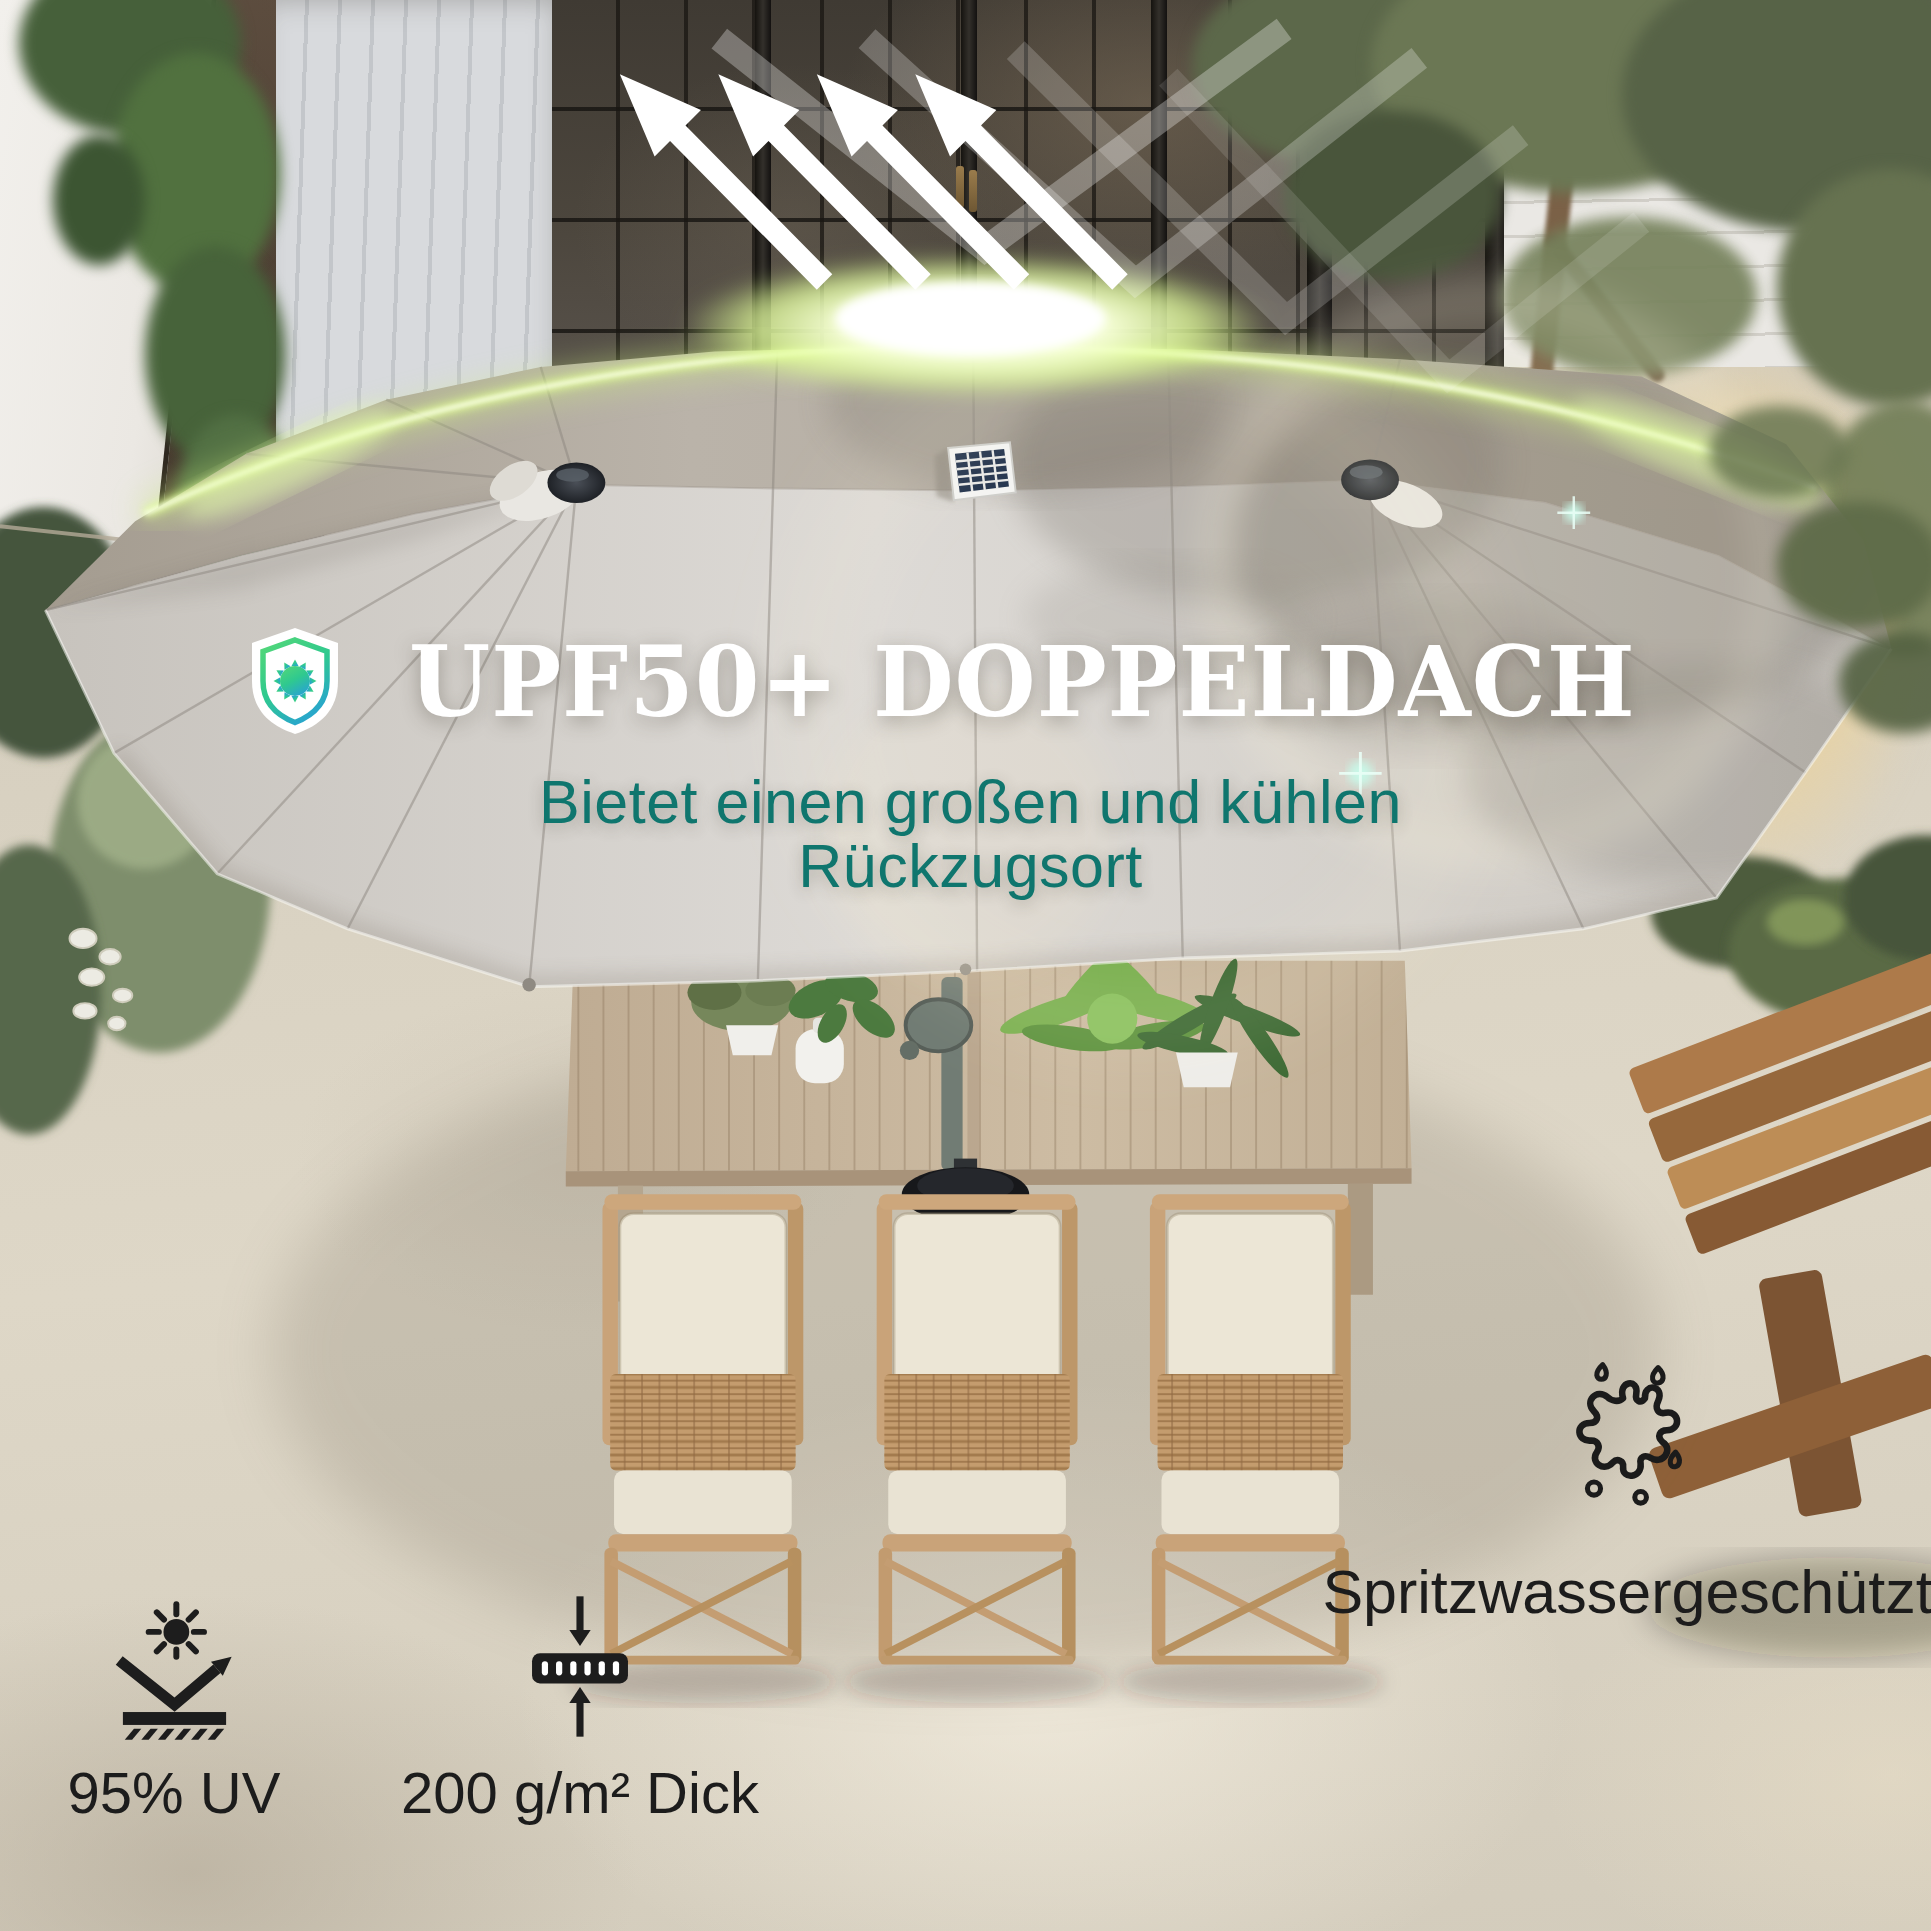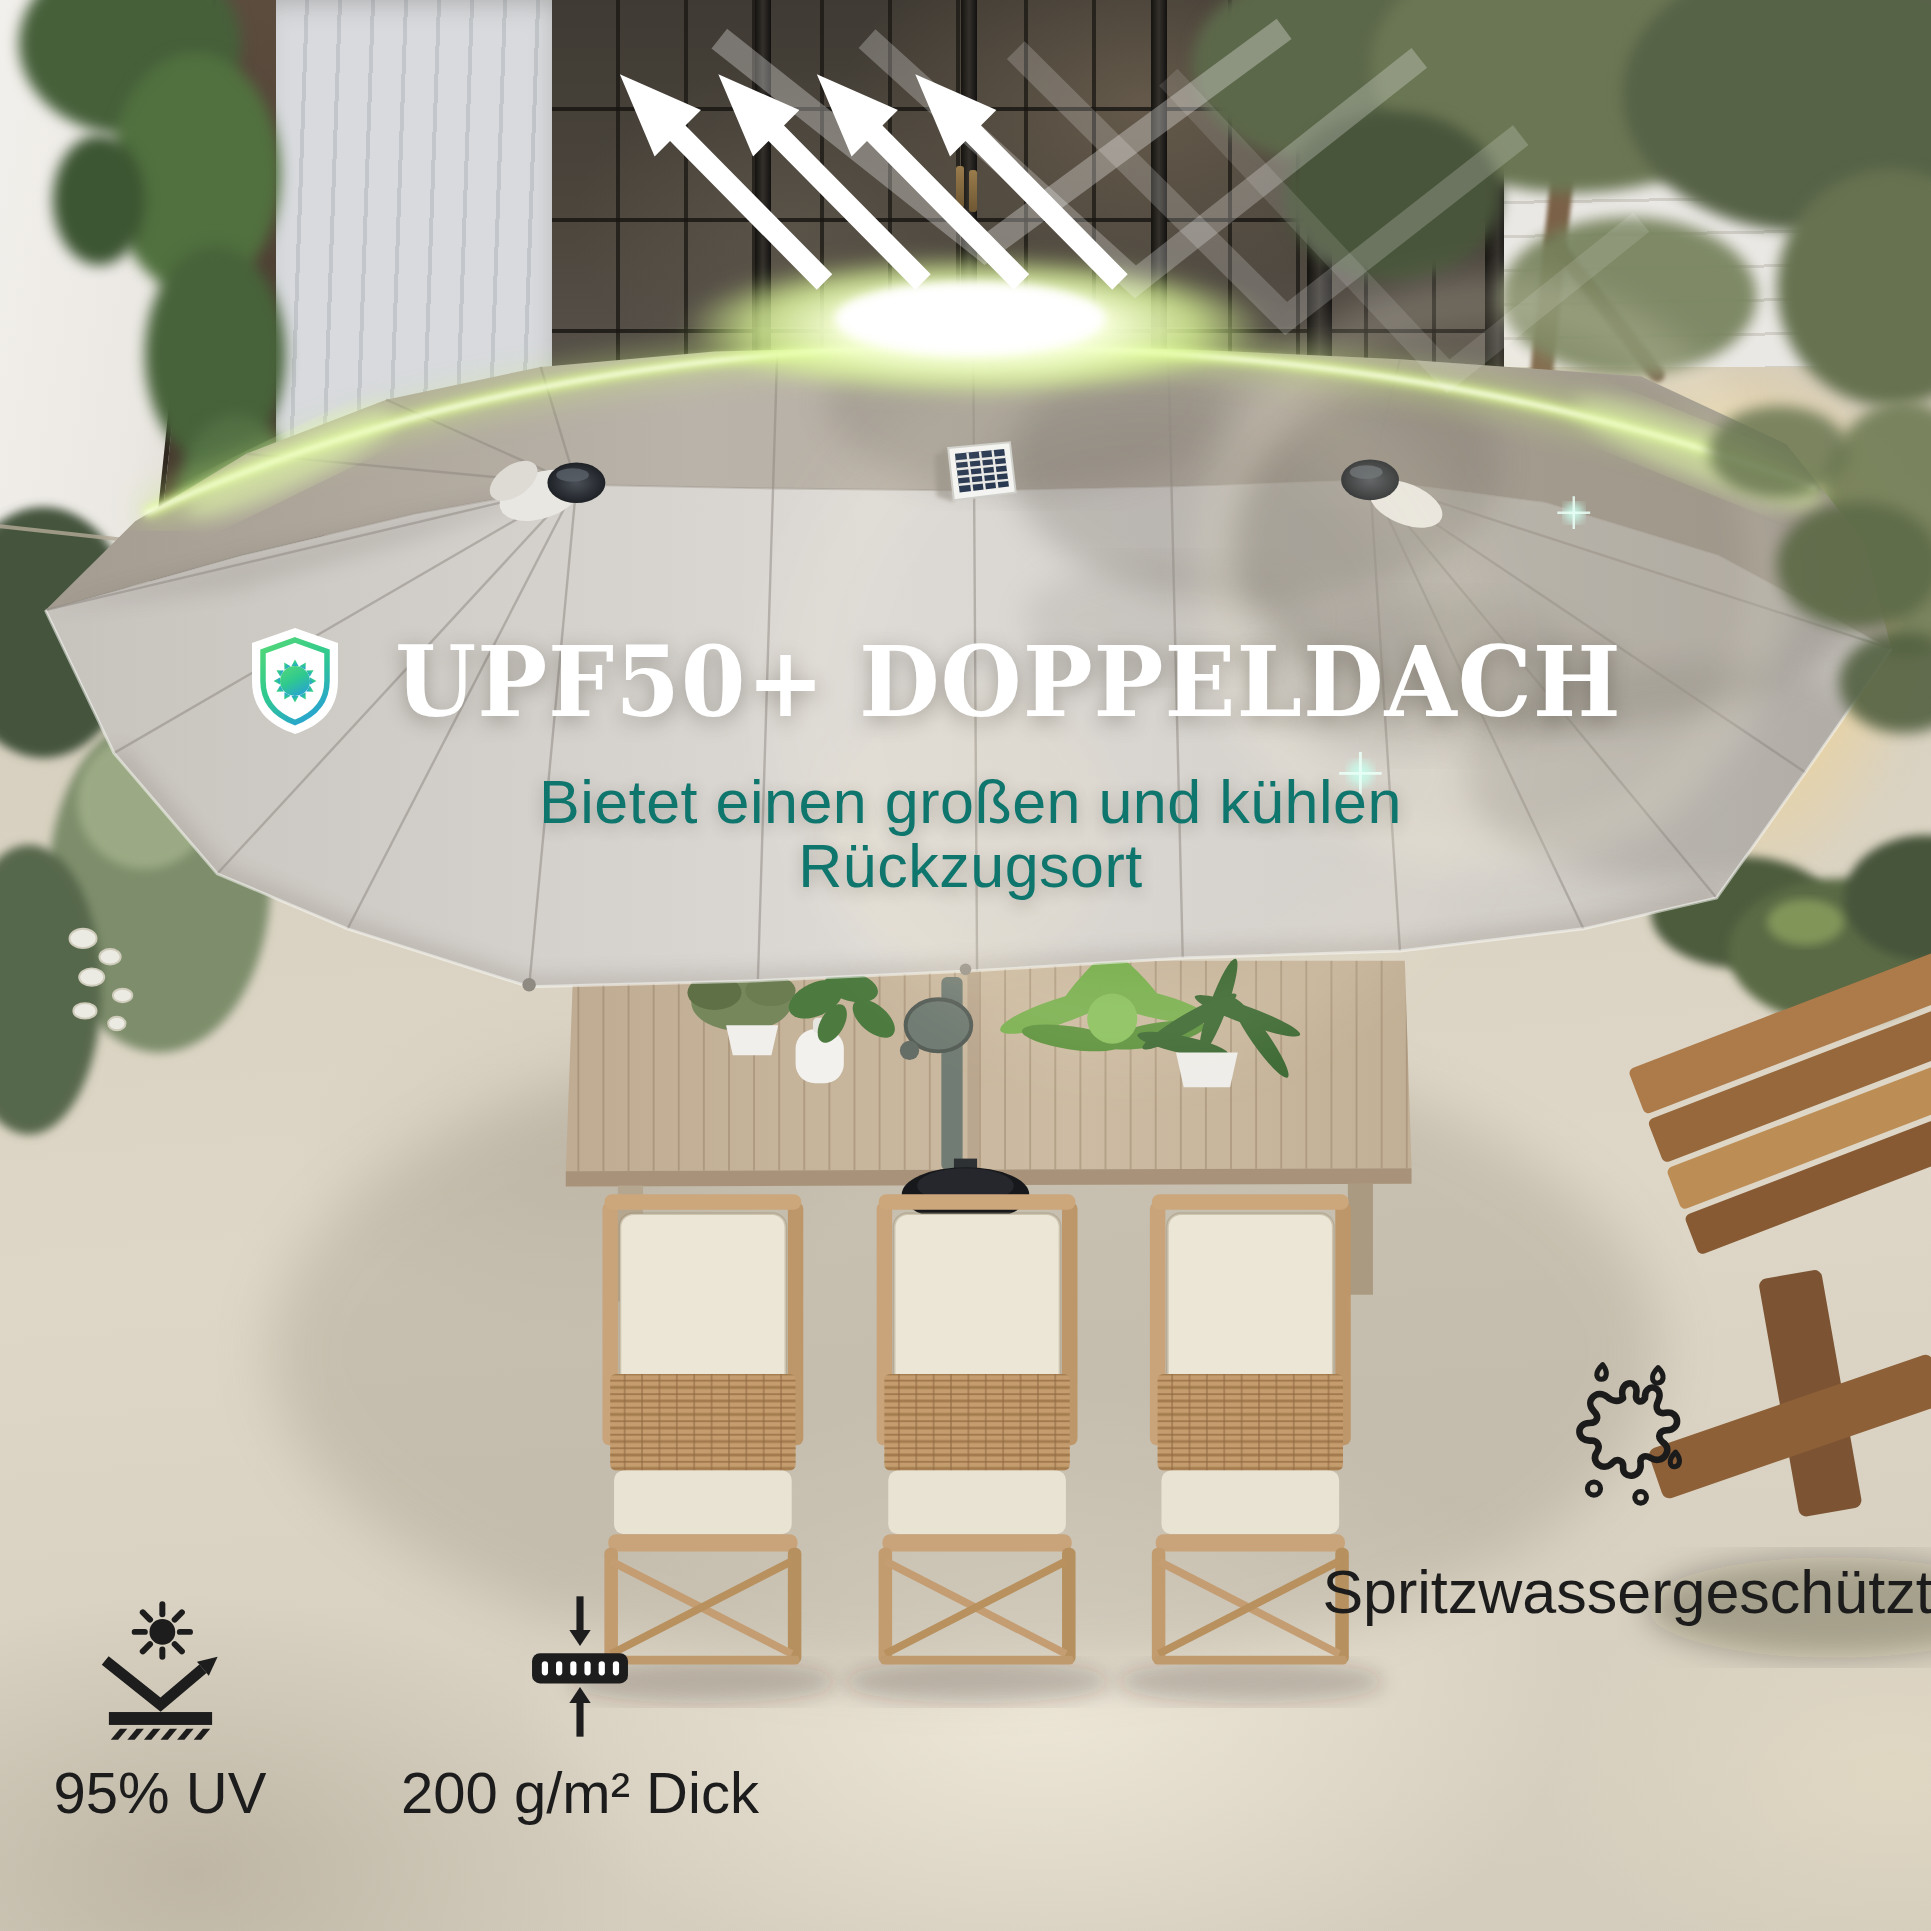--- a/index.html
+++ b/index.html
@@ -36,21 +36,21 @@
       linear-gradient(180deg,#3f3a33,#4c463d 60%,#57514a);}
   .mullion{top:0;width:16.4px;height:371px;background:linear-gradient(90deg,#15130f,#33302b,#131110);}
   .handle{width:7.7px;height:42px;background:linear-gradient(180deg,#9a7c4c,#6e5733);border-radius:2.9px;}
   .siding-right{left:1504px;top:0;width:427px;height:367px;
     background:repeating-linear-gradient(179deg,#eae8e4 0 31px,#d2cfc9 31px 34px);}
   .win-corner{left:1831px;top:0;width:100px;height:145px;background:#3c3b37;opacity:.8;}
   .blob{position:absolute;border-radius:50%;filter:blur(6.8px);}
   .stick{position:absolute;border-radius:7.7px;filter:blur(1.9px);}
   .dap{position:absolute;border-radius:50%;filter:blur(8.7px);background:#b3a17c;opacity:.5;}
   
-  .hero{left:245px;top:626px;display:flex;align-items:flex-start;gap:50px;}
+  .hero{left:245px;top:626px;display:flex;align-items:flex-start;gap:64px;}
   .hero-title{margin:0;color:#fff;font-family:"DejaVu Serif",serif;font-weight:700;
     font-size:98px;line-height:1.14;white-space:nowrap;letter-spacing:1px;
     transform:scaleX(.95);transform-origin:left center;
     text-shadow:0 4.8px 21px rgba(60,55,42,.35);}
   .hero-sub{left:372px;top:770px;width:1197px;text-align:center;color:#0f766e;
     font-size:61px;font-weight:400;letter-spacing:0.5px;line-height:1.05;
     text-shadow:0 3.9px 15.4px rgba(60,55,42,.3);}
   .feature{top:1591px;display:flex;flex-direction:column;align-items:center;}
   .f-icon{height:151px;display:flex;align-items:flex-end;justify-content:center;}
   .f-label{margin-top:17.4px;color:#1c1c1c;font-size:58px;font-weight:500;
@@ -435,21 +435,21 @@
                C10,118 8,92 28,92 C38,92 42,84 34,76 C20,62 38,44 52,56 C58,62 68,64 74,58 Z"></path>
       <path d="M46,12 C55,24 50,32 44,32 C38,32 33,24 46,12 Z" stroke-width="7"></path>
       <path d="M122,16 C133,27 129,36 122,37 C115,38 109,29 122,16 Z" stroke-width="7"></path>
       <path d="M146,132 C155,143 151,151 145,152 C139,153 134,144 146,132 Z" stroke-width="7"></path>
       <circle cx="34" cy="182" r="9" stroke-width="7"></circle>
       <circle cx="98" cy="194" r="8" stroke-width="7"></circle>
     </svg>
     <div class="f-label">Spritzwassergeschützt</div>
   </div>
 
-  <div class="abs feature" style="left:20px;width:280px">
+  <div class="abs feature" style="left:34px;width:280px">
     <div class="f-icon">
       <svg width="129" height="141" viewBox="0 0 140 152" fill="#1d1d1d" stroke="#1d1d1d">
         <circle cx="72" cy="33" r="14" stroke="none"></circle>
         <g stroke-width="6.5" stroke-linecap="round">
           <line x1="72" y1="14" x2="72" y2="3"></line>
             <line x1="85.4" y1="19.6" x2="93.2" y2="11.8"></line>
           <line x1="91" y1="33" x2="102" y2="33"></line>
             <line x1="85.4" y1="46.4" x2="93.2" y2="54.2"></line>
           <line x1="58.6" y1="46.4" x2="50.8" y2="54.2"></line>
             <line x1="53" y1="33" x2="42" y2="33"></line>

